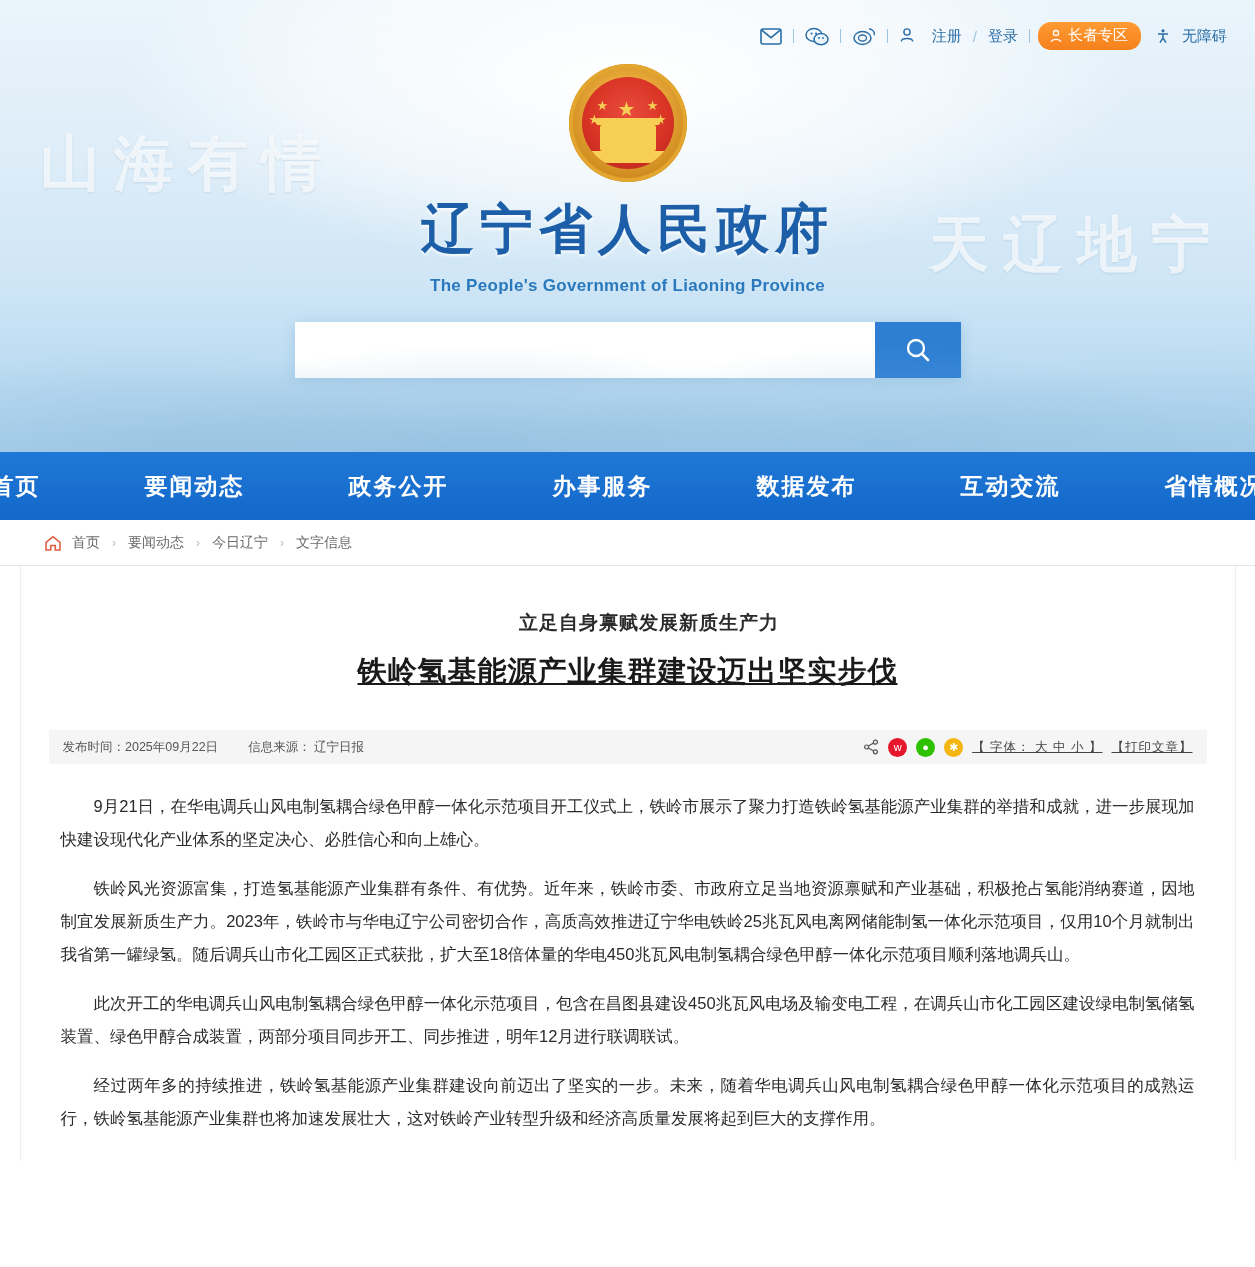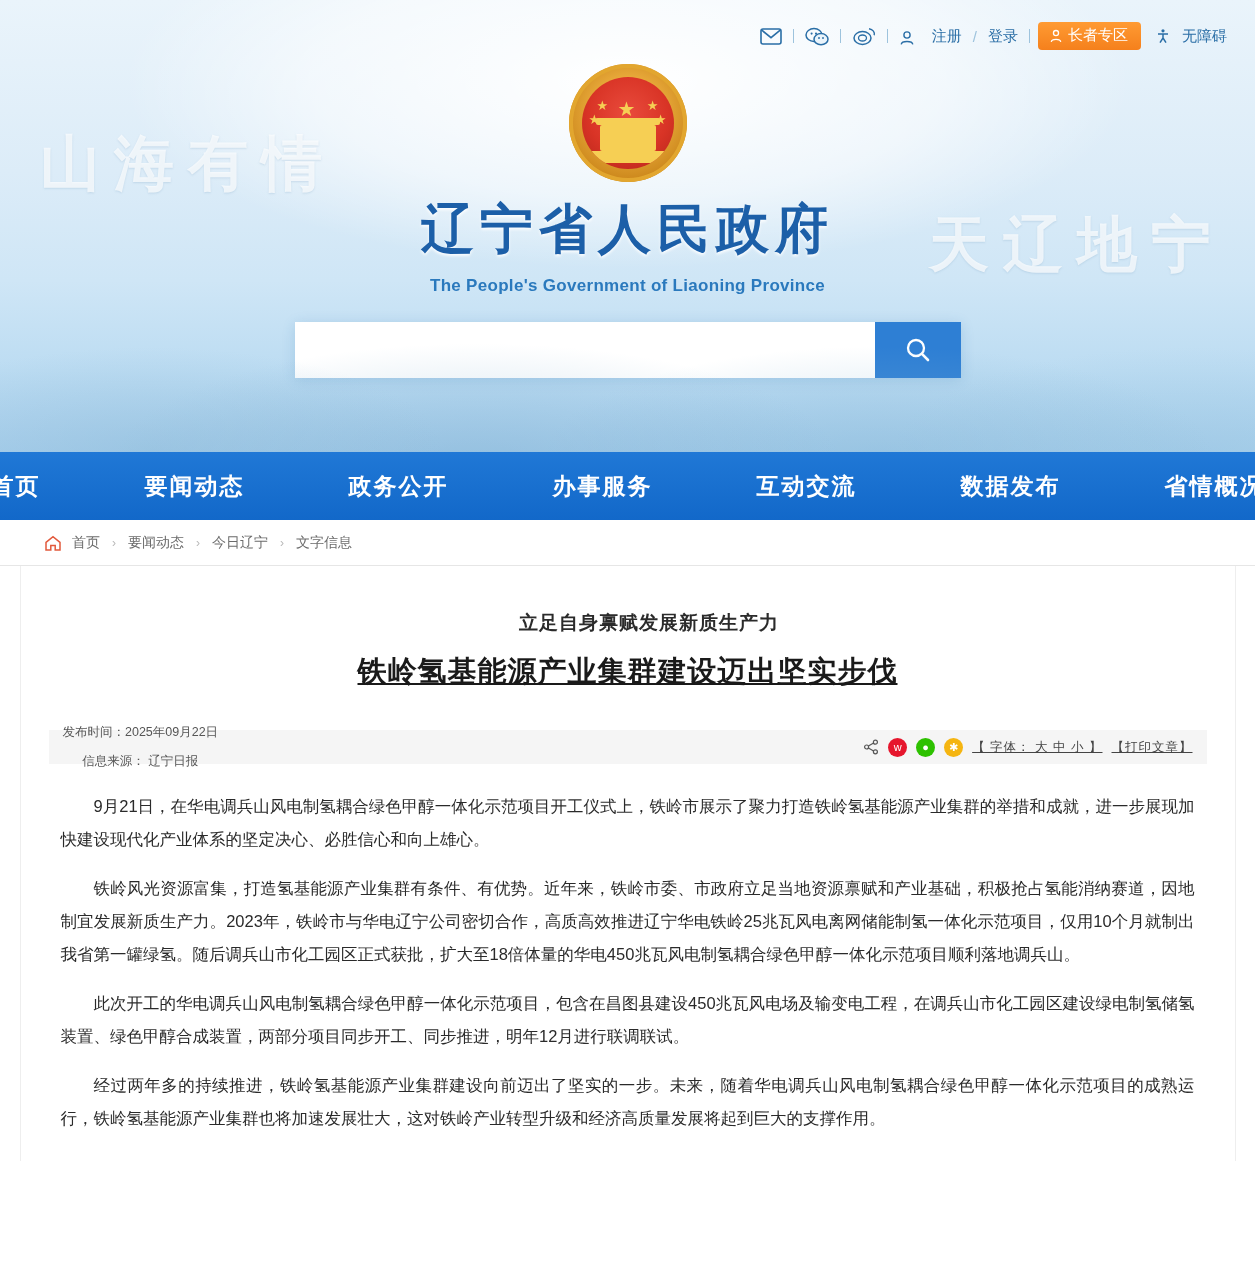--- a/index.html
+++ b/index.html
@@ -53,37 +53,37 @@
     display: flex;
     justify-content: flex-end;
     align-items: center;
     gap: 0;
     padding: 22px 28px 0 0;
     font-size: 15px;
     color: #2b6fa8;
   }
   .toputil .util-item {
     display: flex;
-    align-items: flex-end;
+    align-items: flex-start;
     gap: 17px;
     padding: 0 11px;
     color: #2a6ea6;
     text-decoration: none;
     white-space: nowrap;
   }
   .toputil .divider {
     width: 1px;
     height: 14px;
     background: #9dc3dd;
   }
   .icon-sq { display: inline-block; }
   .badge-elder {
     background: linear-gradient(180deg,#ff9b33,#f5801c);
     color: #fff;
-    border-radius: 4px;
+    border-radius: 13px;
     padding: 4px 13px 5px 11px;
     display: flex;
     align-items: center;
     gap: 5px;
     font-size: 15px;
     margin-left: 8px;
   }
   .util-access {
     display: flex;
     align-items: center;
@@ -277,21 +277,21 @@
   .meta {
     margin: 38px 28px 0;
     height: 34px;
     background: #f5f5f5;
     display: flex;
     align-items: center;
     font-size: 12.5px;
     color: #555;
     padding: 0 14px;
   }
-  .meta .m-left { display: flex; align-items: center; gap: 12px; flex-direction: column; }
+  .meta .m-left { display: flex; align-items: center; gap: 30px; }
   .meta .m-right {
     margin-left: auto;
     display: flex;
     align-items: center;
     gap: 9px;
     font-size: 12.5px;
     color: #444;
   }
   .share-dot {
     width: 19px; height: 19px;
@@ -429,22 +429,22 @@
       </span>
     </button>
   </div>
 </div>
 
 <div class="nav">
   <a>首页</a>
   <a>要闻动态</a>
   <a>政务公开</a>
   <a>办事服务</a>
+  <a>数据发布</a>
   <a>互动交流</a>
-  <a>数据发布</a>
   <a>省情概况</a>
 </div>
 
 <div class="crumbbar">
   <span class="home-ico">
     <svg width="18" height="18" viewBox="0 0 18 18">
         <path d="M2 8.4 L9 2.6 L16 8.4 V16 H11.2 V11.4 H6.8 V16 H2 Z" fill="none" stroke="#e2593c" stroke-width="1.5"></path>
       </svg>
   </span>
   <a>首页</a>

